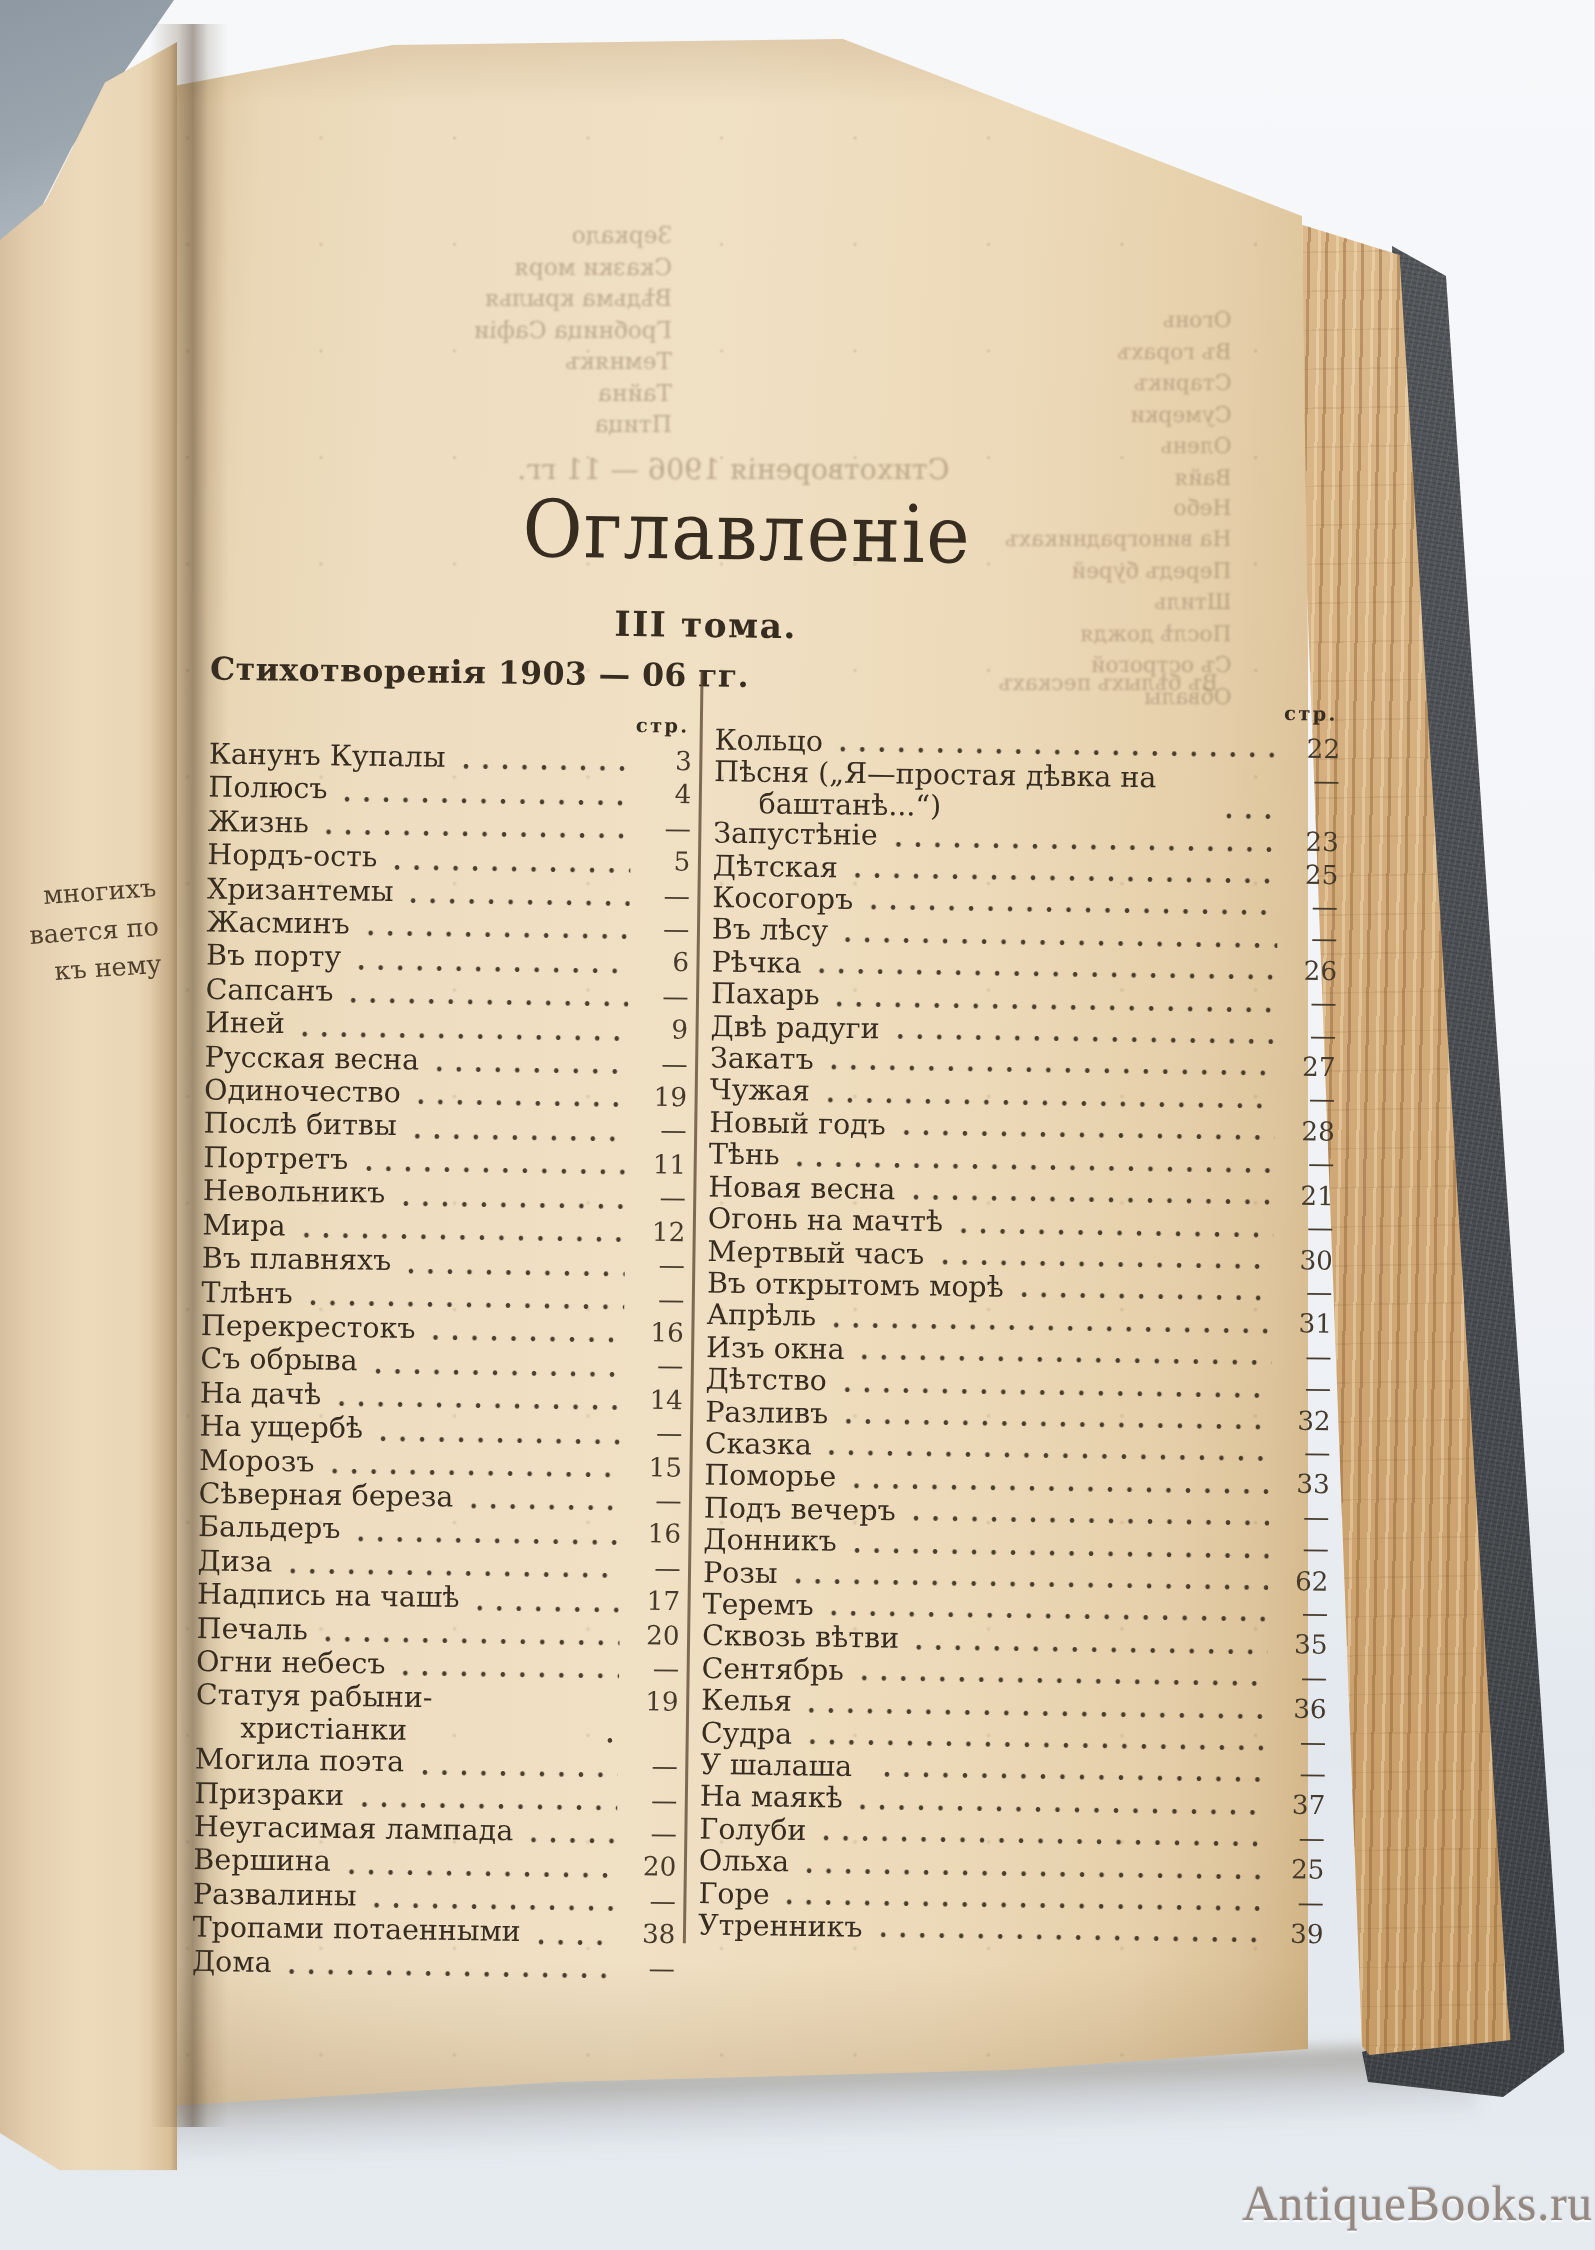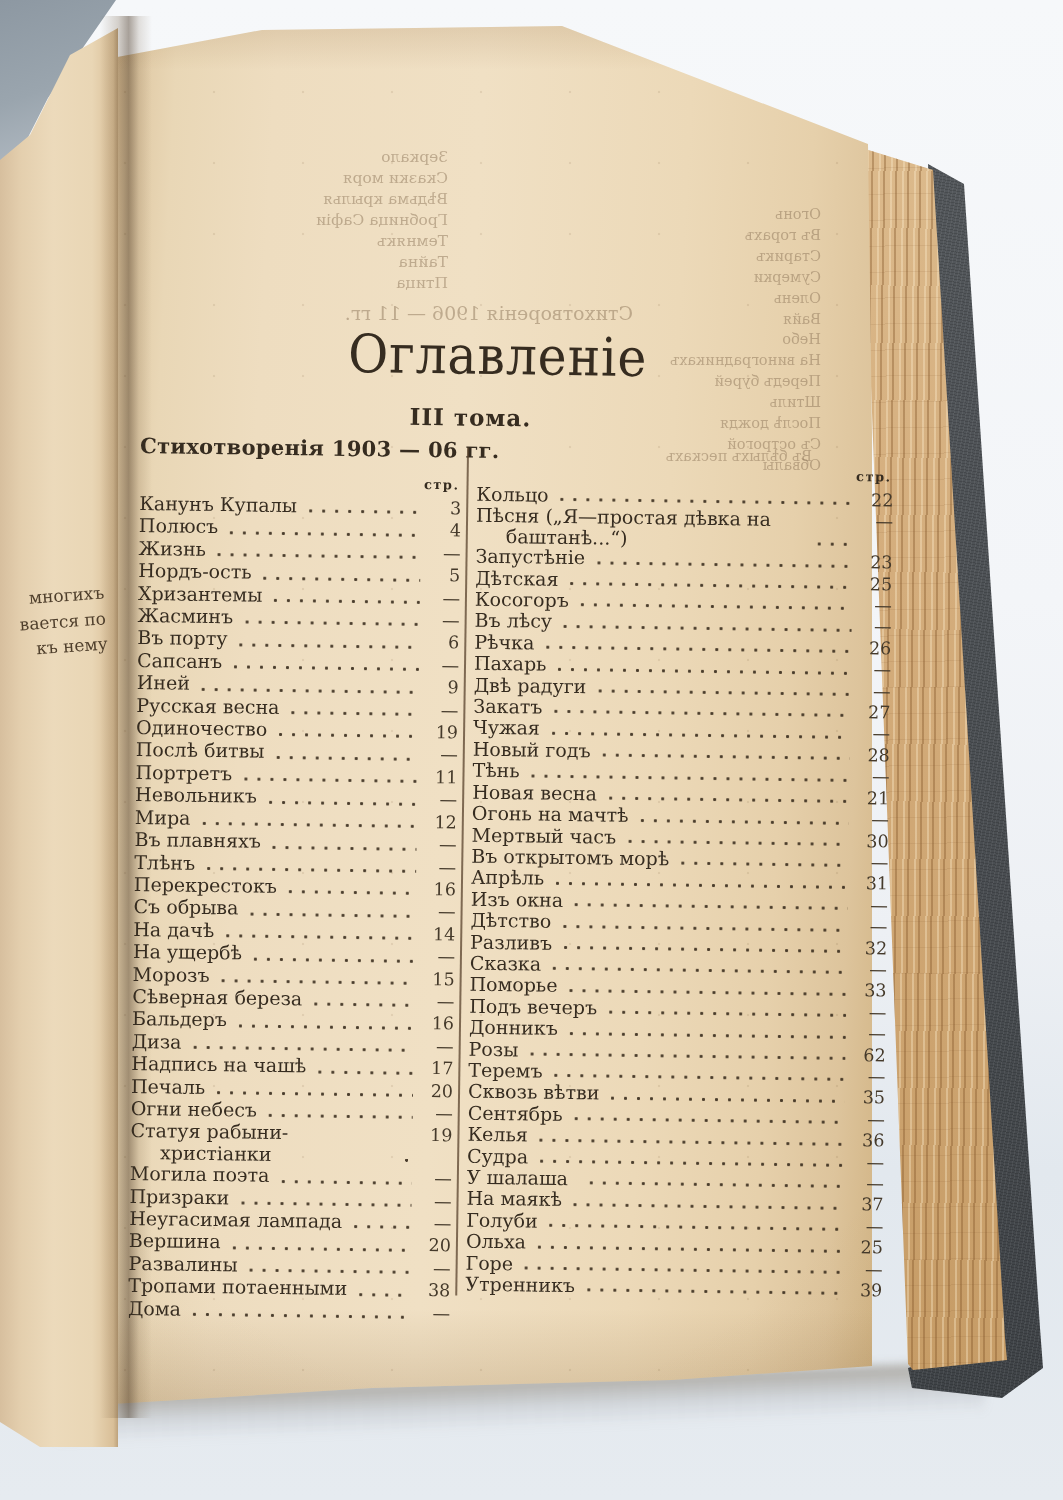--- a/index.html
+++ b/index.html
@@ -578,13 +578,14 @@
 
           <div class="entry">
             <span class="etitle">Утренникъ</span>
             <span class="leader"></span>
             <span class="epage">39</span>
           </div>
         </div>
     </div>
   </div>
 
+  <div class="abs watermark">AntiqueBooks.ru</div>
 </div>
 
 </body></html>

